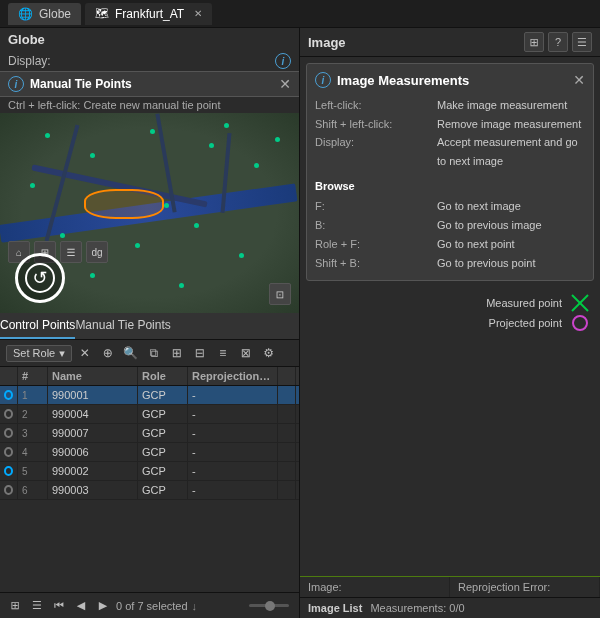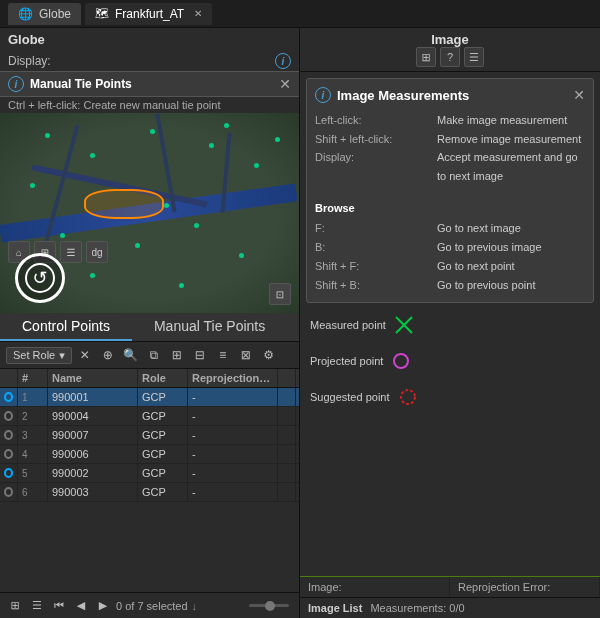--- a/index.html
+++ b/index.html
@@ -234,22 +234,22 @@
       flex: 1;
       display: flex;
       flex-direction: column;
     }
     .cp-tabs {
       display: flex;
       background: #333;
       border-bottom: 1px solid #111;
     }
     .cp-tab {
-      padding: 5px 22px;
-      font-size: 14px;
+      padding: 5px 0;
+      font-size: 12px;
       cursor: pointer;
       color: #ccc;
     }
     .cp-tab.active {
       color: #fff;
       border-bottom: 2px solid #4a9fd4;
     }
     .cp-toolbar {
       display: flex;
       align-items: center;
@@ -391,21 +391,20 @@
       flex-direction: column;
       background: #2b2b2b;
     }
 
     .image-header {
       display: flex;
       align-items: center;
       padding: 4px 8px;
       border-bottom: 1px solid #111;
       justify-content: space-between;
-      flex-direction: column;
     }
     .image-title {
       font-size: 13px;
       font-weight: 600;
       color: #ddd;
     }
     .image-toolbar {
       display: flex;
       align-items: center;
       padding: 3px 8px;
@@ -465,30 +464,30 @@
     .im-key {
       color: #aaa;
       font-weight: 500;
     }
     .im-val {
       color: #ccc;
     }
     .im-section {
       color: #fff;
       font-weight: 600;
-      margin-top: 13px;
+      margin-top: 6px;
       margin-bottom: 2px;
     }
 
     
     .legend {
       display: flex;
       flex-direction: column;
-      align-items: flex-start;
-      gap: 16px;
+      align-items: flex-end;
+      gap: 0;
       padding: 6px 10px;
     }
     .legend-item {
       display: flex;
       align-items: center;
       gap: 8px;
       font-size: 11px;
       color: #ccc;
     }
     .legend-icon {
@@ -786,21 +785,21 @@
         <div class="im-section">Browse</div>
         <div class="im-row">
           <span class="im-key">F:</span>
           <span class="im-val">Go to next image</span>
         </div>
         <div class="im-row">
           <span class="im-key">B:</span>
           <span class="im-val">Go to previous image</span>
         </div>
         <div class="im-row">
-          <span class="im-key">Shift + F:</span>
+          <span class="im-key">Role + F:</span>
           <span class="im-val">Go to next point</span>
         </div>
         <div class="im-row">
           <span class="im-key">Shift + B:</span>
           <span class="im-val">Go to previous point</span>
         </div>
       </div>
     </div>
 
     <div class="legend">
@@ -817,28 +816,20 @@
 
       <div class="legend-item">
         <span>Projected point</span>
         <div class="legend-icon">
           <svg width="20" height="20" viewBox="0 0 20 20">
             <circle cx="10" cy="10" r="7" fill="none" stroke="#cc44cc" stroke-width="2"></circle>
           </svg>
         </div>
       </div>
 
-      <div class="legend-item">
-        <span>Suggested point</span>
-        <div class="legend-icon">
-          <svg width="20" height="20" viewBox="0 0 20 20">
-            <circle cx="10" cy="10" r="7" fill="none" stroke="#cc2222" stroke-width="2" stroke-dasharray="3,2"></circle>
-          </svg>
-        </div>
-      </div>
     </div>
 
     <div class="image-bottom">
       <div class="image-status-row">
         <div class="image-status-cell">Image:</div>
         <div class="image-status-cell">Reprojection Error:</div>
       </div>
       <div class="image-list-row">
         <span class="il-label">Image List</span>
         <span>Measurements: 0/0</span>

